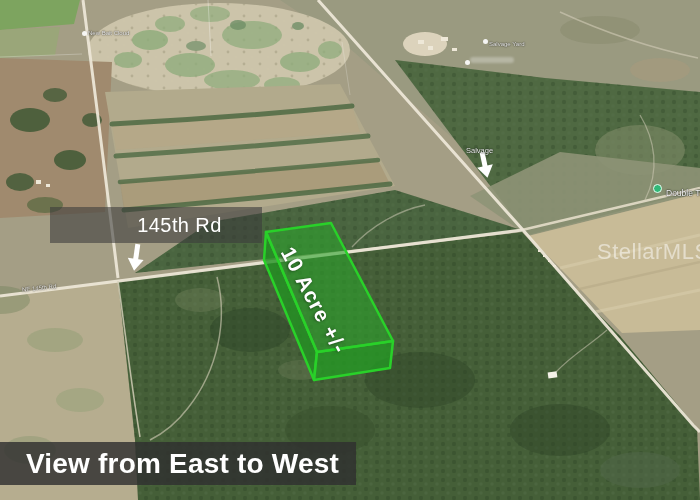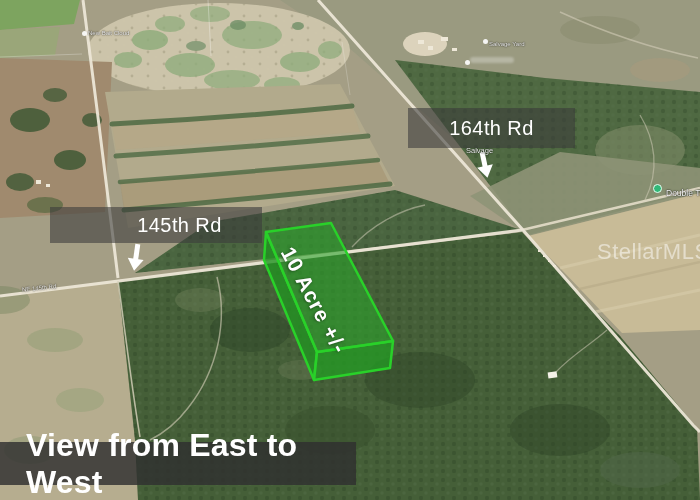--- a/index.html
+++ b/index.html
@@ -12,21 +12,21 @@
   
   .band{
     position:absolute;display:flex;align-items:center;justify-content:center;
     background:rgba(58,58,58,.58);color:#fff;
   }
   .band-145{left:50px;top:207px;width:165px;height:36px;font-size:20px;font-weight:500;letter-spacing:.4px;padding-left:47px;}
   .band-164{left:408px;top:108px;width:167px;height:40px;font-size:20px;font-weight:500;letter-spacing:.4px;}
   .caption{
     position:absolute;left:0;top:442px;width:356px;height:43px;
     background:rgba(48,48,48,.82);color:#fff;display:flex;align-items:center;
-    padding-left:26px;box-sizing:border-box;font-size:32px;font-weight:700;letter-spacing:.2px;
+    padding-left:26px;box-sizing:border-box;font-size:28px;font-weight:700;letter-spacing:.2px;
   }
   
   .parcel-text{
     position:absolute;left:297px;top:243px;color:#fff;font-size:21px;font-weight:700;
     letter-spacing:1px;white-space:nowrap;transform:rotate(62deg);transform-origin:0 0;
     text-shadow:0 1px 3px rgba(0,0,0,.5);
   }
   
   .watermark{
     position:absolute;left:597px;top:239px;font-size:22px;color:rgba(255,255,255,.5);
@@ -209,23 +209,20 @@
   <div class="poi-dot poi-dot3"></div>
   <div class="smudge"></div>
 
   <div class="maplabel lbl-cemetery">Salvage</div>
 
   <div class="pin-dot"></div>
   <div class="maplabel lbl-pin">Double Ta</div>
 
   <div class="maplabel lbl-road-small">NE 145th Rd</div>
 
-  <div class="band band-164">
-    <span>164th Rd</span>
-  </div>
   <div class="band band-145">
     <span>145th Rd</span>
   </div>
 
   <div class="parcel-text">10 Acre +/-</div>
 
   <div class="watermark">StellarMLS</div>
 
   <div class="caption">
     <span>View from East to West</span>

